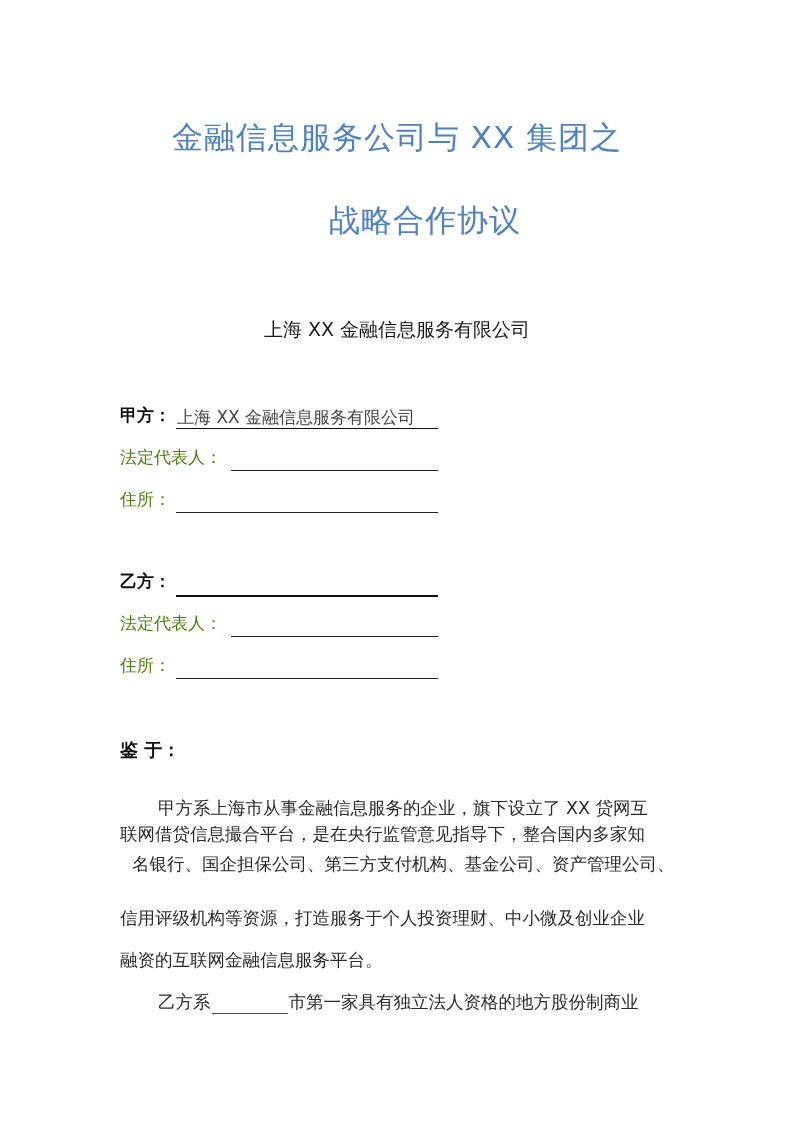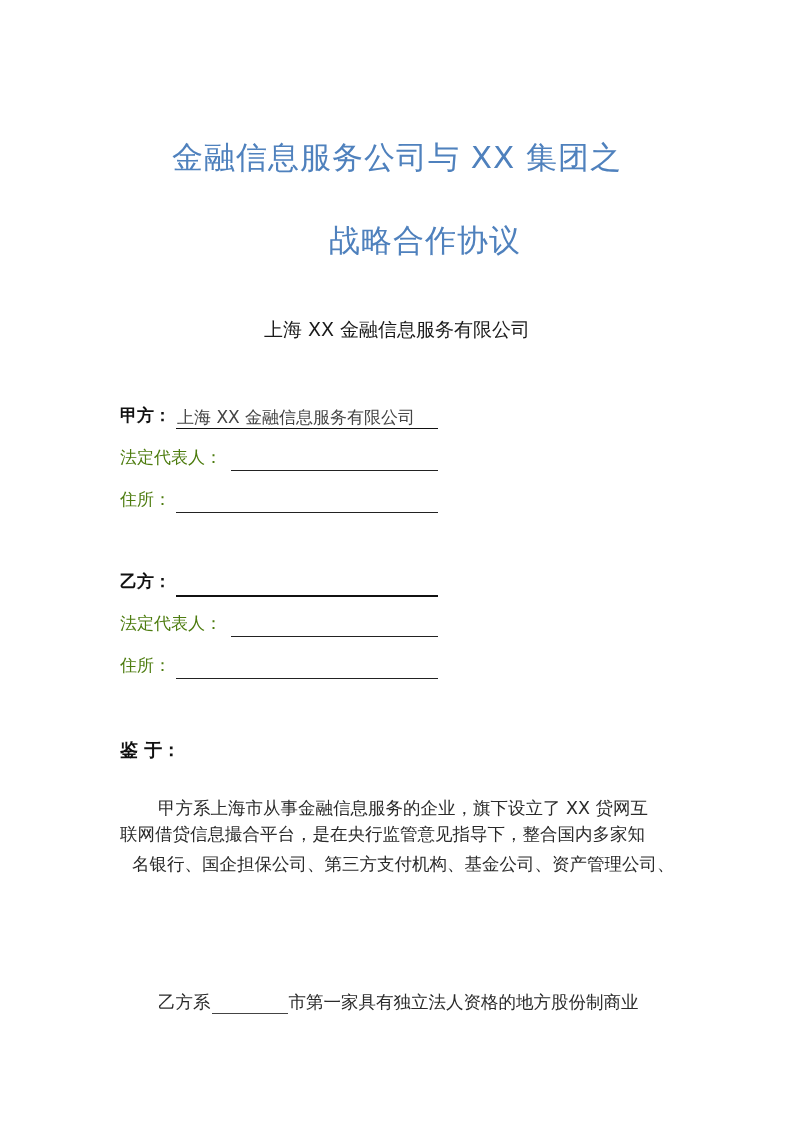--- a/index.html
+++ b/index.html
@@ -24,21 +24,20 @@
     }
     .title-line {
       position: absolute;
       left: 0;
       width: 794px;
       text-align: center;
       color: #4f81bd;
       font-size: 31px;
       letter-spacing: 1px;
       white-space: nowrap;
-      margin-top: 20px;
     }
     .title-1 { top: 117px; }
     .title-2 { top: 200px; padding-left: 28px; }
     .company {
       position: absolute;
       left: 0;
       width: 794px;
       top: 317px;
       text-align: center;
       font-size: 19px;
@@ -153,18 +152,20 @@
   </div>
   <div class="field-line" style="left:176px; top:656px; width:262px;">
     <span class="field-value"></span>
   </div>
 
   <div class="section-head">鉴  于：</div>
 
   <div class="para-line" style="top:796px; padding-left:38px; width:518px;">甲方系上海市从事金融信息服务的企业，旗下设立了  XX 贷网互</div>
   <div class="para-line" style="top:822px;">联网借贷信息撮合平台，是在央行监管意见指导下，整合国内多家知</div>
   <div class="para-line" style="top:852px;margin-left:12px;">名银行、国企担保公司、第三方支付机构、基金公司、资产管理公司、</div>
+  <div class="para-line" style="top:906px;">信用评级机构等资源，打造服务于个人投资理财、中小微及创业企业</div>
+  <div class="para-line" style="top:948px;">融资的互联网金融信息服务平台。</div>
 
   <div class="para-line" style="top:990px; padding-left:38px; width:518px;">
     <span>乙方系</span><span class="blank-inline"></span><span>市第一家具有独立法人资格的地方股份制商业</span>
   </div>
 
 </div>
 
 </body></html>

